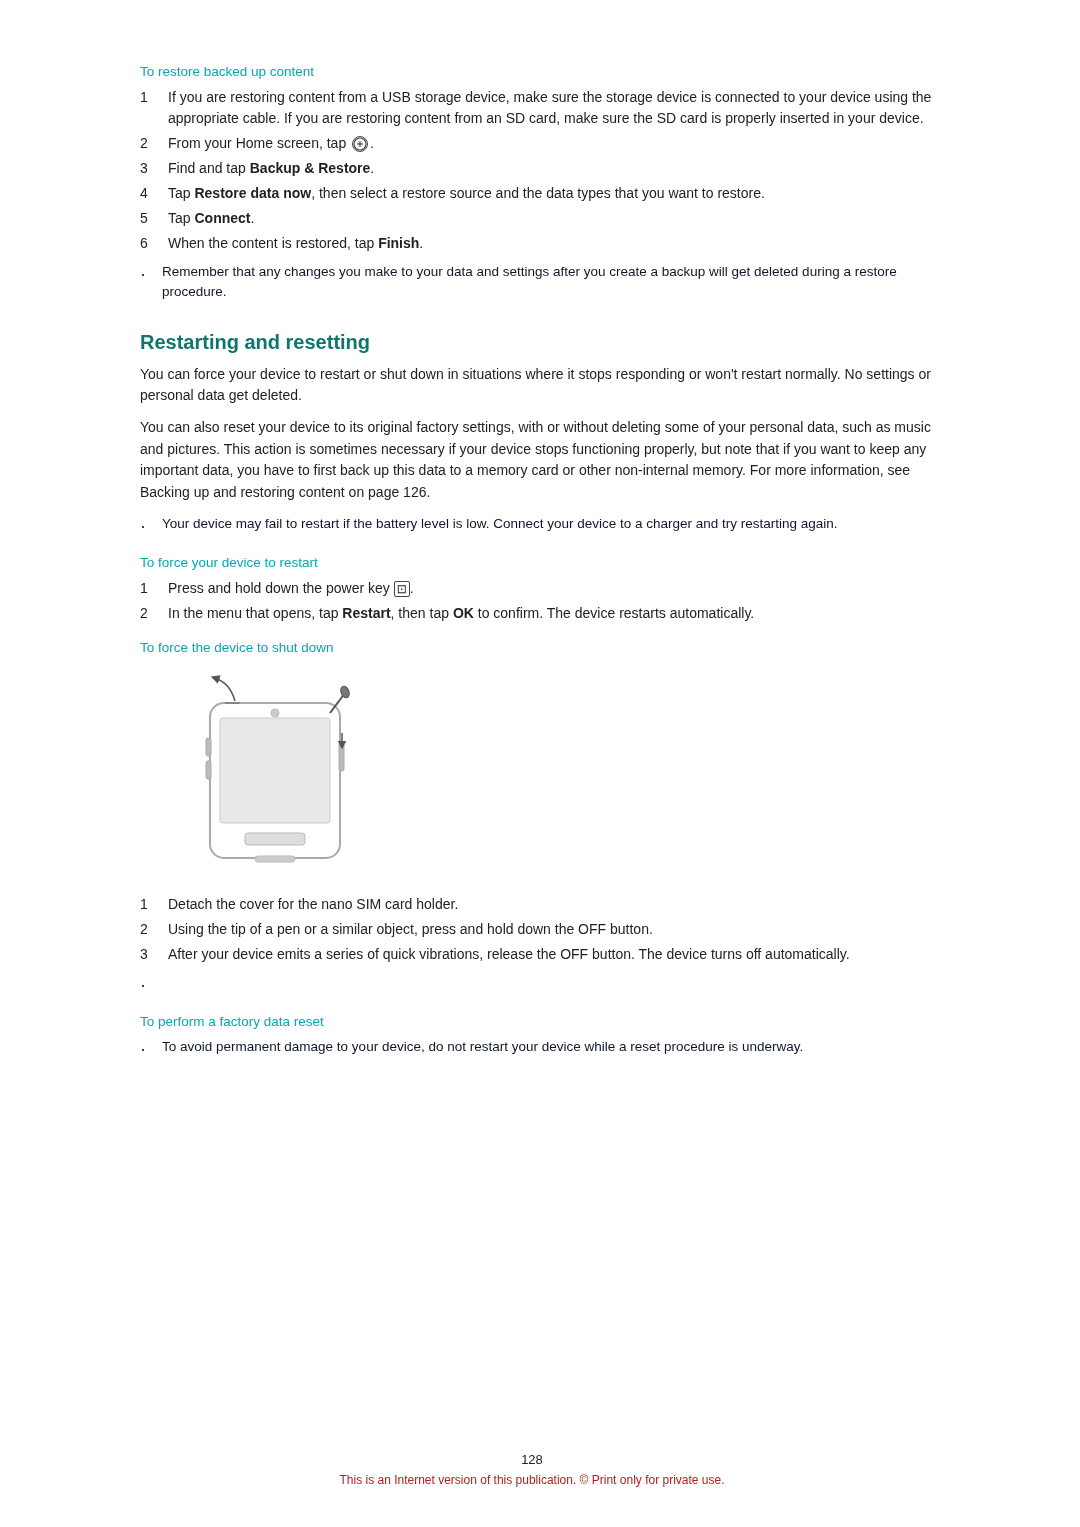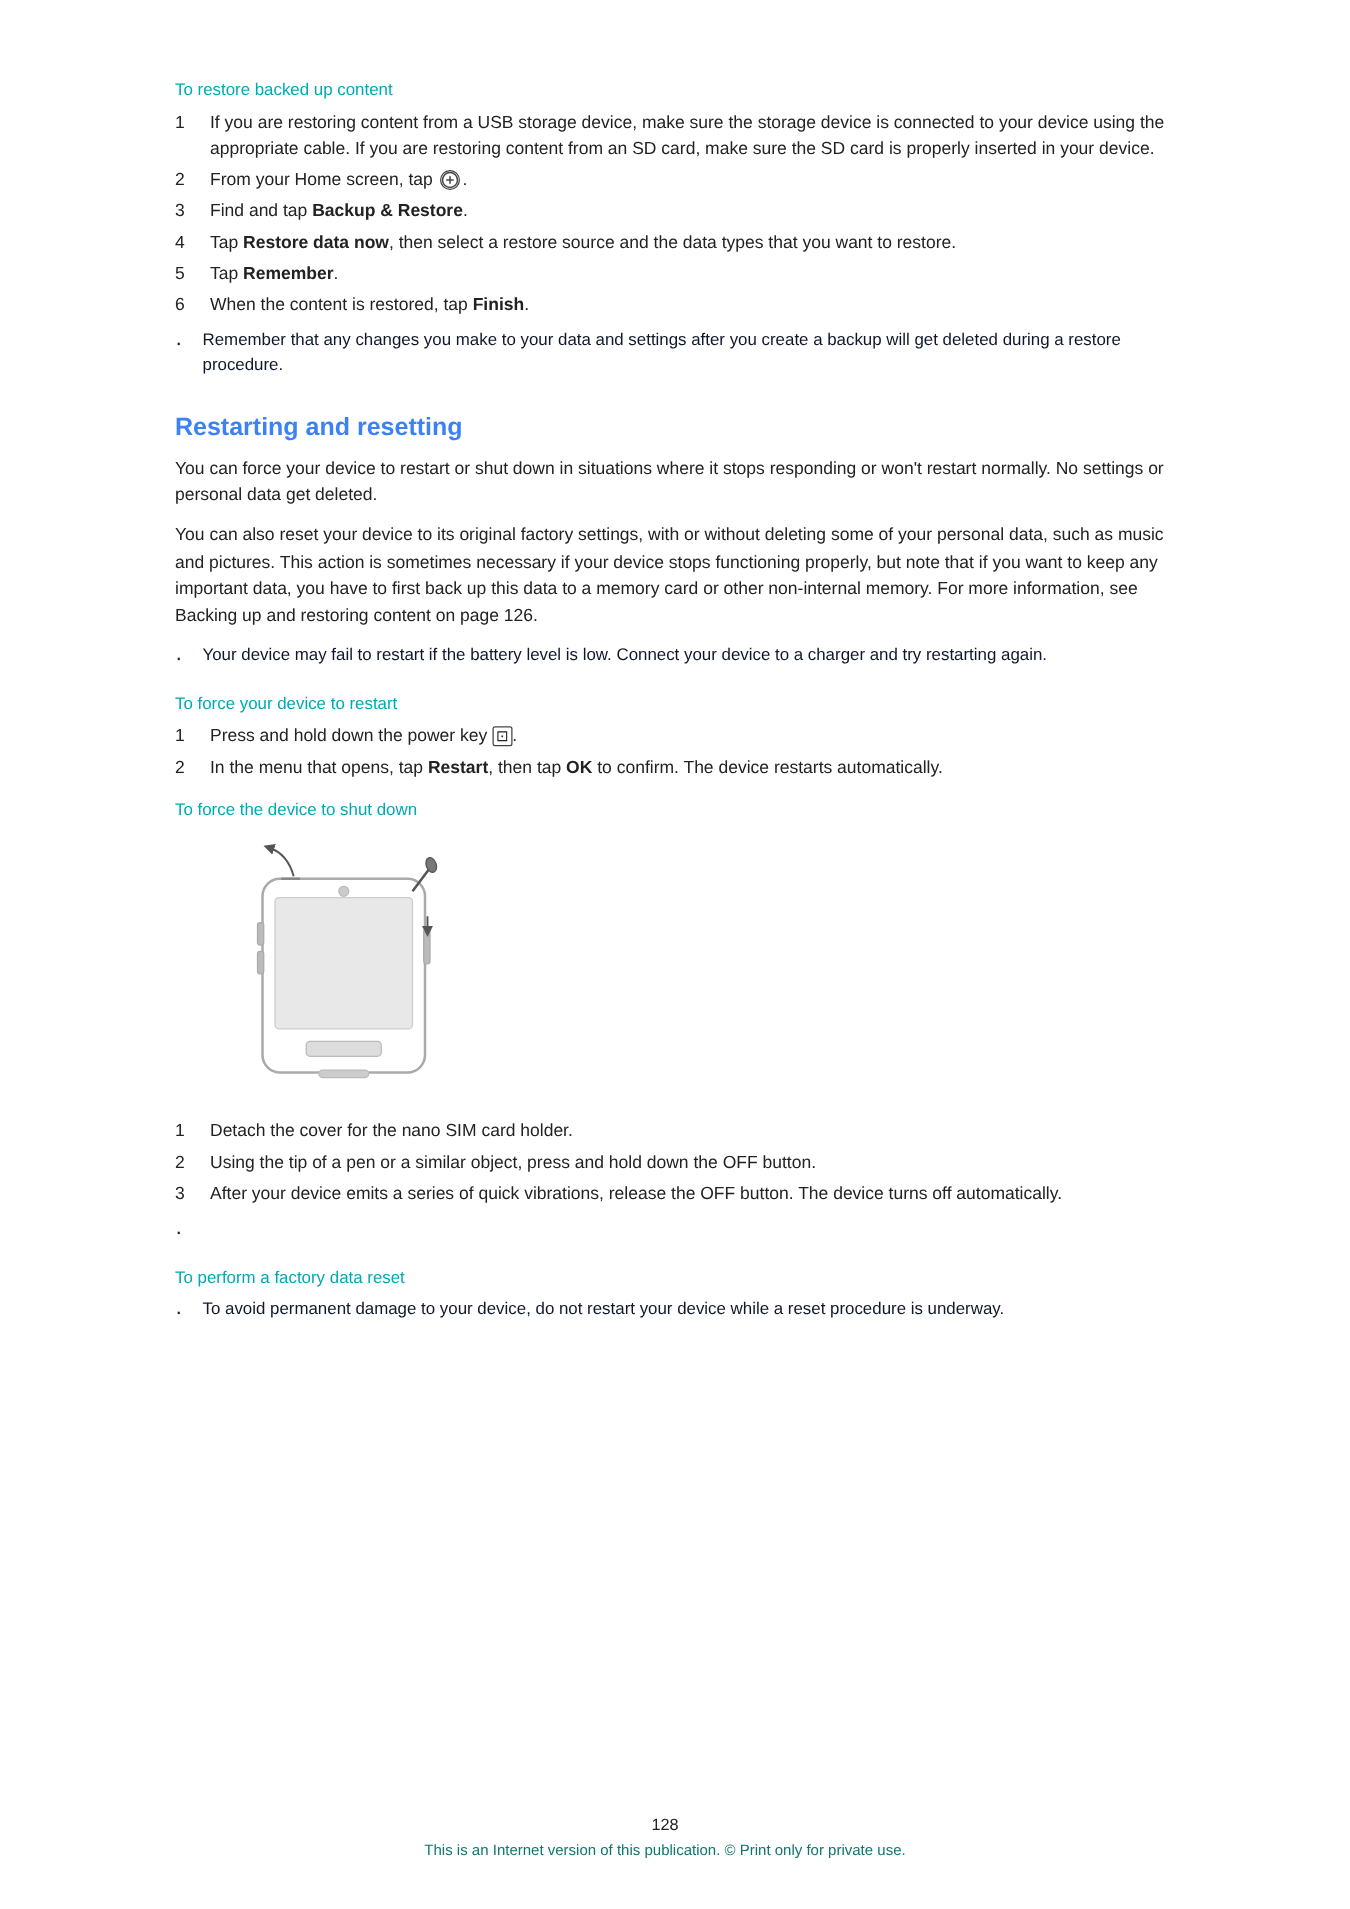--- a/index.html
+++ b/index.html
@@ -56,21 +56,21 @@
       line-height: 1.4;
     }
     .note-text {
       font-size: 13.5px;
       line-height: 1.5;
       color: #0f172a;
     }
     .section-title {
       font-size: 20px;
       font-weight: bold;
-      color: #3b82f6;
+      color: #0f766e;
       margin: 28px 0 10px 0;
       border-bottom: none;
     }
     .body-para {
       font-size: 14px;
       line-height: 1.55;
       margin-bottom: 10px;
       color: #222;
     }
     .italic-link {
@@ -86,21 +86,21 @@
       left: 0; right: 16px;
     }
     .page-number {
       font-size: 13px;
       color: #222;
       text-align: center;
       margin-bottom: 6px;
     }
     .footer-note {
       font-size: 12px;
-      color: #0f766e;
+      color: #b91c1c;
       text-align: center;
     }
     
     .device-svg-wrap {
       margin: 18px 0 18px 10px;
     }
   </style>
 </head>
 <body>
 
@@ -131,21 +131,21 @@
         <span class="li-text">Find and tap <span class="bold-inline">Backup &amp; Restore</span>.</span>
       </li>
 
       <li>
         <span class="num">4</span>
         <span class="li-text">Tap <span class="bold-inline">Restore data now</span>, then select a restore source and the data types that you want to restore.</span>
       </li>
 
       <li>
         <span class="num">5</span>
-        <span class="li-text">Tap <span class="bold-inline">Remember</span>.</span>
+        <span class="li-text">Tap <span class="bold-inline">Connect</span>.</span>
       </li>
 
       <li>
         <span class="num">6</span>
         <span class="li-text">When the content is restored, tap <span class="bold-inline">Finish</span>.</span>
       </li>
     </ol>
 
     <div class="note-block">
       <span class="note-dot">·</span>

